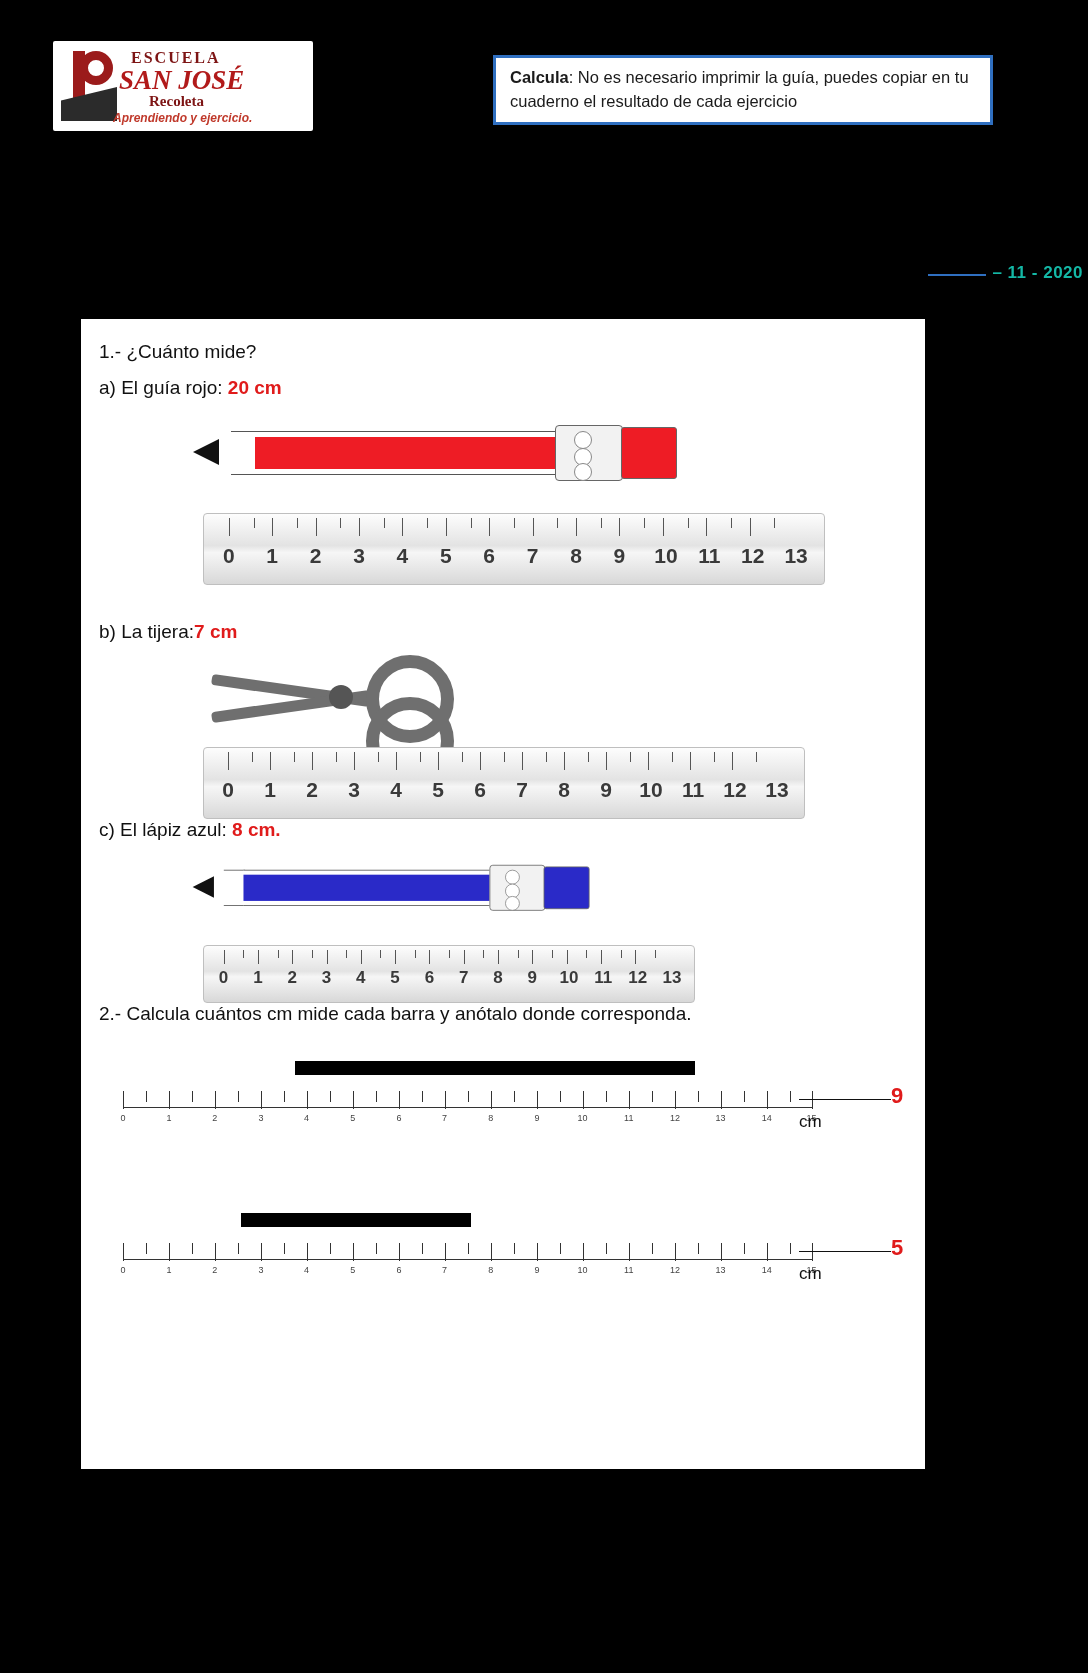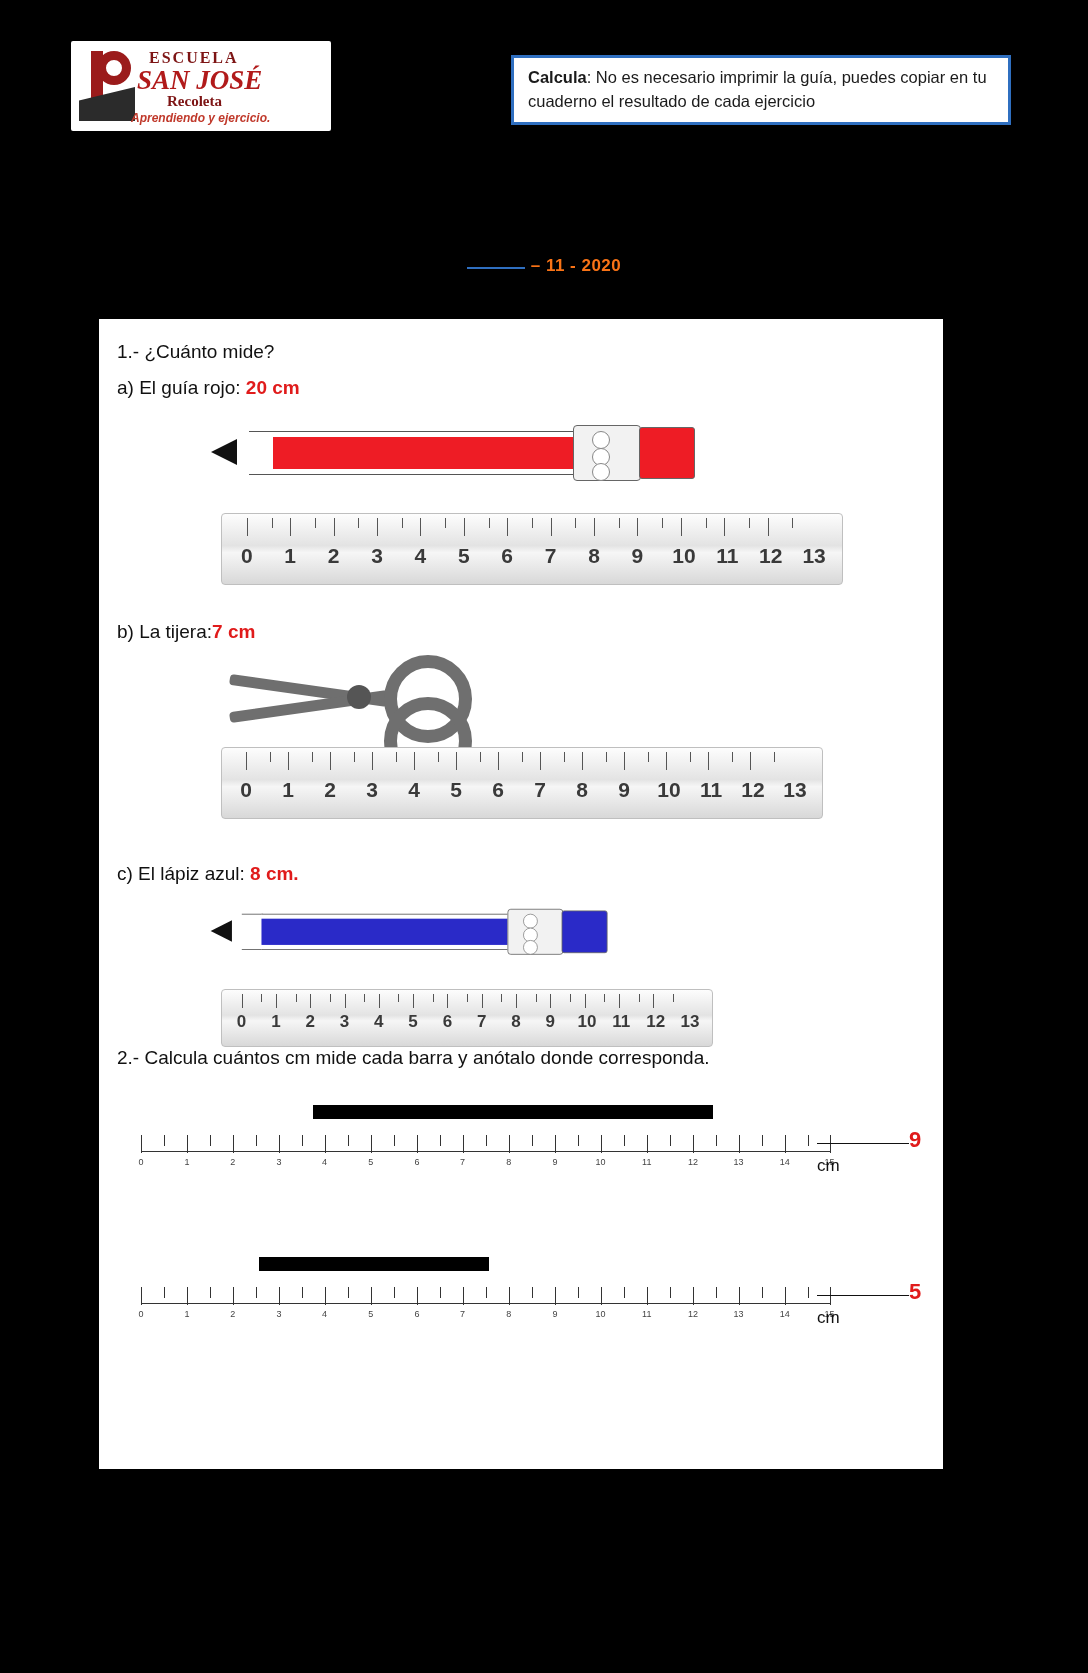--- a/index.html
+++ b/index.html
@@ -6,21 +6,21 @@
   body{
     width:1088px;height:1673px;
     background:#ffffff;
     font-family:"Liberation Sans", sans-serif;
   }
   .page{
     position:relative;
     width:1088px;height:1673px;
     background:#000000;
     box-sizing:border-box;
-    padding:18px 22px;
+    padding:18px 4px;
   }
   .frame{
     position:relative;
     width:100%;height:100%;
     background:#000000;
     border:1px solid #000;
     box-sizing:border-box;
   }
 
   
@@ -61,23 +61,23 @@
     padding:8px 14px;
     color:#1b1b1b;
     font-size:16.5px;
     line-height:1.45;
     text-align:left;
   }
   .recuerda b{font-weight:bold;}
 
   
   .dateline{
-    position:absolute;left:0;top:237px;width:100%;
-    text-align:center;
-    color:#f97316;
+    position:absolute;left:0;top:244px;width:100%;
+    text-align:right;
+    color:#14b8a6;
     font-weight:bold;
     font-size:17px;
     letter-spacing:.5px;
   }
   .dateline .blank{
     display:inline-block;width:58px;border-bottom:2px solid #2f6fc0;
     margin-right:6px;vertical-align:2px;
   }
 
   
@@ -324,21 +324,21 @@
           <span style="left:53%;">7</span>
           <span style="left:60%;">8</span>
           <span style="left:67%;">9</span>
           <span style="left:74.5%;">10</span>
           <span style="left:81.5%;">11</span>
           <span style="left:88.5%;">12</span>
           <span style="left:95.5%;">13</span>
         </div>
       </div>
 
-      <div class="q" style="margin-top:44px;">
+      <div class="q" style="">
         <span>c) El lápiz azul:</span>
         <span class="ans">8 cm.</span>
       </div>
 
       <div class="pencil-wrap" style="height:90px;">
         <div class="pencil" style="transform:scale(0.82);transform-origin:left top;">
           <div class="tip"></div>
           <div class="lead"></div>
           <div class="woodline"></div>
           <div class="body">

